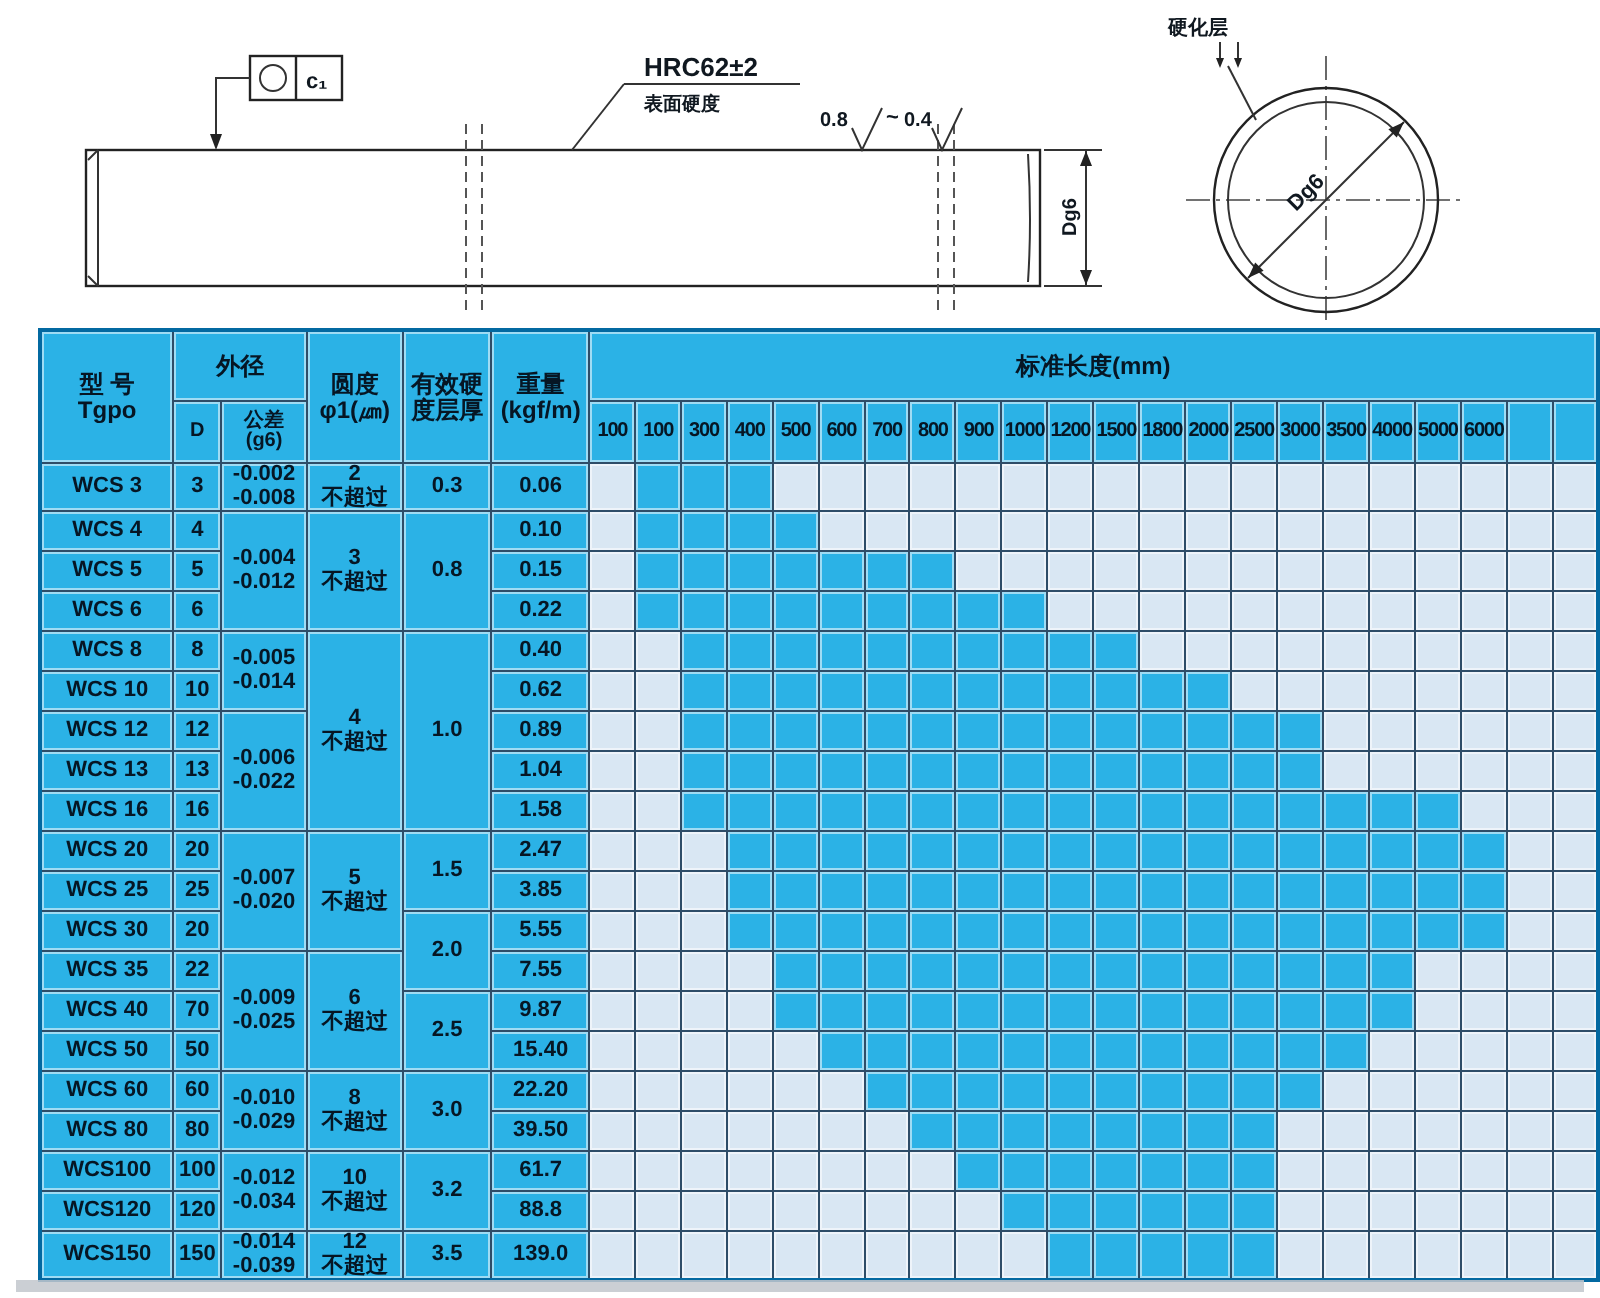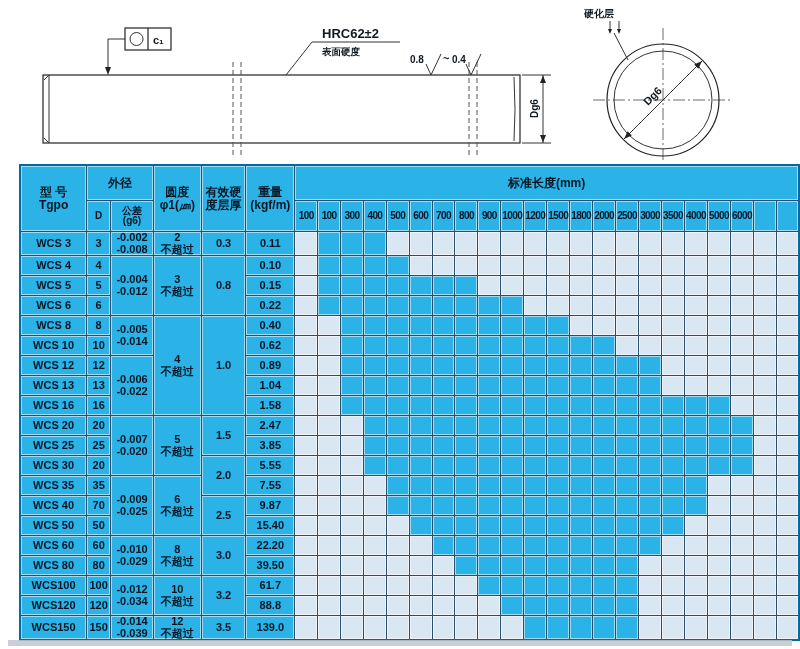--- a/index.html
+++ b/index.html
@@ -184,21 +184,21 @@
     </thead>
     <tbody>
       <tr>
         <td class="cyan">WCS 3</td>
         <td class="cyan">3</td>
         <td class="tol cyan" rowspan="1">-0.002
 -0.008</td>
         <td class="round cyan" rowspan="1">2
 不超过</td>
         <td class="cyan" rowspan="1">0.3</td>
-        <td class="cyan">0.11</td>
+        <td class="cyan">0.06</td>
         <td class="light"></td>
         <td class="cyan"></td>
         <td class="cyan"></td>
         <td class="cyan"></td>
         <td class="light"></td>
         <td class="light"></td>
         <td class="light"></td>
         <td class="light"></td>
         <td class="light"></td>
         <td class="light"></td>
@@ -525,21 +525,21 @@
         <td class="cyan"></td>
         <td class="cyan"></td>
         <td class="cyan"></td>
         <td class="cyan"></td>
         <td class="cyan"></td>
         <td class="light"></td>
         <td class="light"></td>
       </tr>
       <tr>
         <td class="cyan">WCS 35</td>
-        <td class="cyan">35</td>
+        <td class="cyan">22</td>
         <td class="tol cyan" rowspan="3">-0.009
 -0.025</td>
         <td class="round cyan" rowspan="3">6
 不超过</td>
         <td class="cyan">7.55</td>
         <td class="light"></td>
         <td class="light"></td>
         <td class="light"></td>
         <td class="light"></td>
         <td class="cyan"></td>

